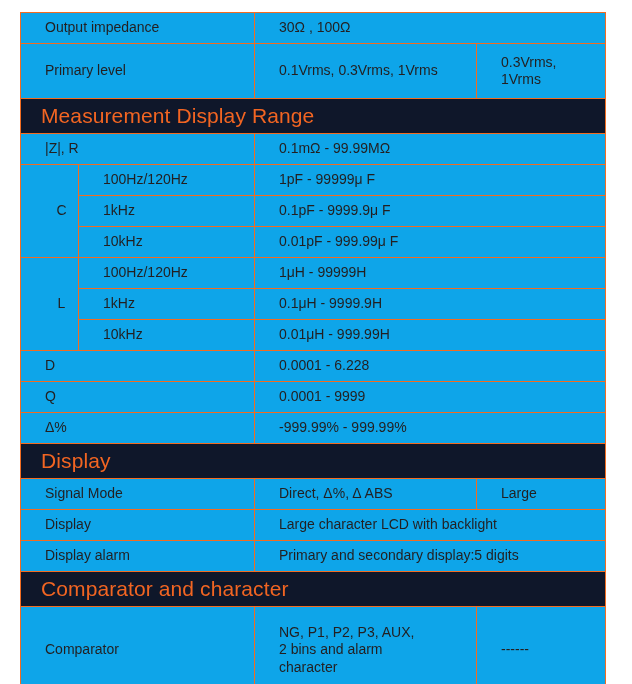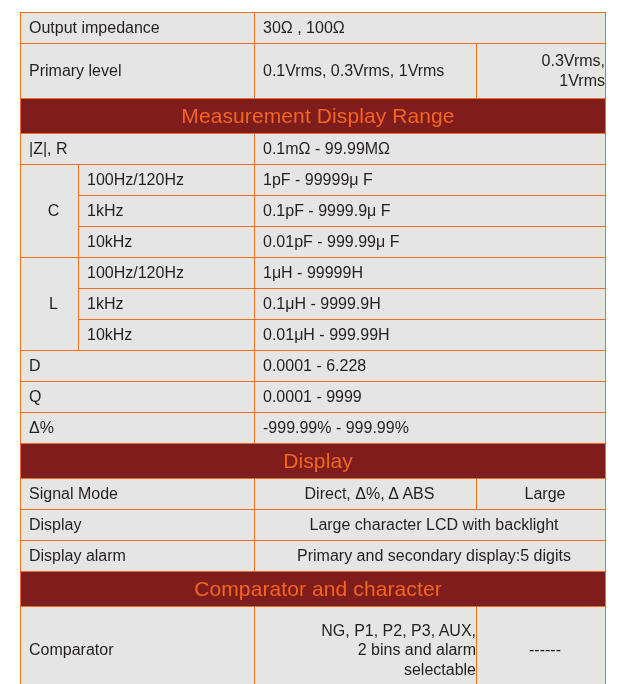--- a/index.html
+++ b/index.html
@@ -23,46 +23,45 @@
   table.spec {
     position: absolute;
     left: 20px;
     top: 12px;
     width: 585px;
     border-collapse: collapse;
     table-layout: fixed;
   }
   table.spec td {
     border: 1px solid #F26C21;
-    font-size: 16px;
+    font-size: 14px;
     line-height: 1.22;
     color: #231f20;
-    padding: 4px 0 4px 8px;
+    padding: 4px 0 4px 24px;
     vertical-align: middle;
-    background: #e5e5e5;
+    background: #0ea5e9;
     height: 22px;
   }
-  td.center  { text-align: center; padding-left: 0; padding-right: 0; }
+  td.center  { padding-left: 0; padding-right: 0; }
   td.vmid    { text-align: center; padding-left: 0; padding-right: 0; vertical-align: middle; }
 
   tr.section td {
-    background: #7f1d1d;
+    background: #0f172a;
     color: #F26522;
     font-size: 21px;
     font-weight: 400;
-    padding: 2px 0 3px 10px;
+    padding: 2px 0 3px 20px;
     height: 29px;
     letter-spacing: 0.1px;
-    text-align: center;
   }
   tr.tall-2 td { height: 46px; }
   tr.tall-4 td { height: 78px; }
 
   .stack { display: block; }
-  .stack span { display: block; text-align: right; }
+  .stack span { display: block; }
   td.pad-l { padding-left: 10px; }
 </style>
 </head>
 <body>
 
 <div class="sheet">
   <table class="spec">
     <colgroup>
       <col style="width:58px">
       <col style="width:176px">
@@ -162,21 +161,21 @@
       <tr class="section">
         <td colspan="4">Comparator and character</td>
       </tr>
 
       <tr class="tall-4">
         <td colspan="2" class="pad-l">Comparator</td>
         <td class="pad-l">
           <span class="stack">
             <span>NG, P1, P2, P3, AUX,</span>
             <span>2 bins and alarm</span>
-            <span>selectable</span>
+            <span>character</span>
           </span>
         </td>
         <td class="center">------</td>
       </tr>
 
     </tbody>
   </table>
 </div>
 
 </body></html>

